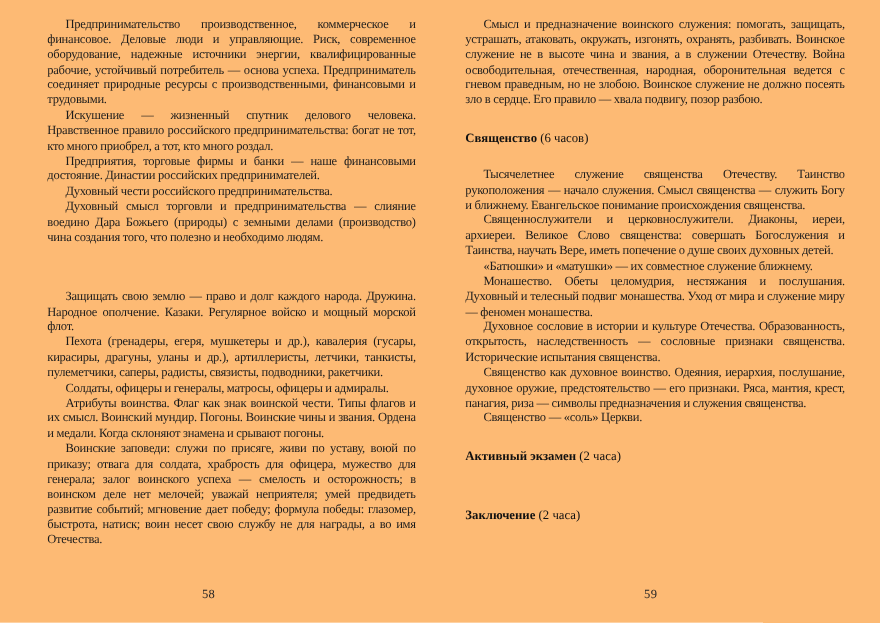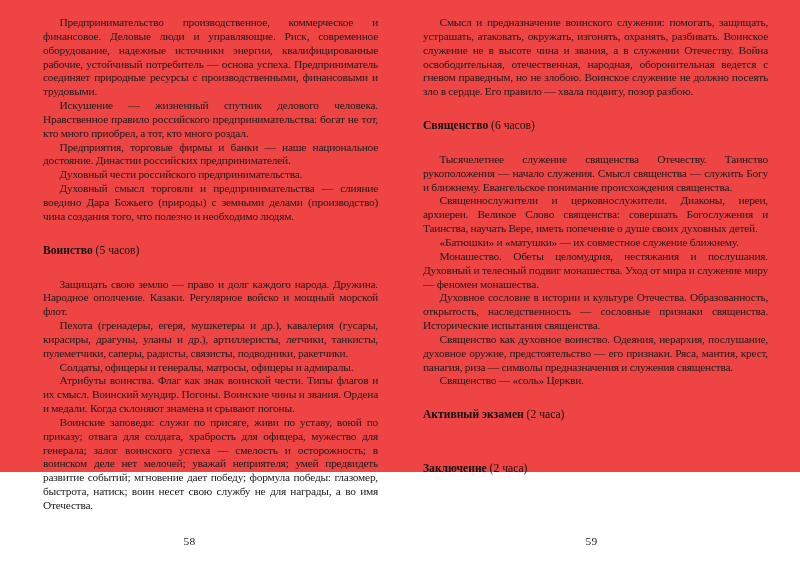--- a/index.html
+++ b/index.html
@@ -12,22 +12,22 @@
     width: 800px;
     height: 566px;
     overflow: hidden;
     font-family: "Liberation Serif", "DejaVu Serif", serif;
     color: #1a1a1a;
   }
 
   #spread {
     position: relative;
     width: 800px;
-    height: 472px;
-    background: #ef4444;
+    height: 566px;
+    background: #fdba74;
     display: flex;
     flex-direction: row;
   }
 
   .page {
     position: relative;
     height: 566px;
     box-sizing: border-box;
   }
   .page-left  { width: 400px; padding: 16px 22px 0 43px; }
@@ -87,25 +87,24 @@
 </style>
 </head>
 <body>
 
 <div id="spread">
 
   <div class="page page-left">
     <div class="textblock">
         <p class="para">Предпринимательство производственное, коммерческое и финансовое. Деловые люди и управляющие. Риск, современное оборудование, надежные источники энергии, квалифицированные рабочие, устойчивый потребитель — основа успеха. Предприниматель соединяет природные ресурсы с производственными, финансовыми и трудовыми.</p>
         <p class="para">Искушение — жизненный спутник делового человека. Нравственное правило российского предпринимательства: богат не тот, кто много приобрел, а тот, кто много роздал.</p>
-        <p class="para">Предприятия, торговые фирмы и банки — наше национальное достояние. Династии российских предпринимателей.</p>
+        <p class="para">Предприятия, торговые фирмы и банки — наше финансовыми достояние. Династии российских предпринимателей.</p>
         <p class="para">Духовный чести российского предпринимательства.</p>
         <p class="para">Духовный смысл торговли и предпринимательства — слияние воедино Дара Божьего (природы) с земными делами (производство) чина создания того, что полезно и необходимо людям.</p>
         <div class="gap-before"></div>
-        <h2 class="section-heading"><span class="ttl">Воинство</span><span class="hrs"> (5 часов)</span></h2>
         <div class="gap-after"></div>
         <p class="para">Защищать свою землю — право и долг каждого народа. Дружина. Народное ополчение. Казаки. Регулярное войско и мощный морской флот.</p>
         <p class="para">Пехота (гренадеры, егеря, мушкетеры и др.), кавалерия (гусары, кирасиры, драгуны, уланы и др.), артиллеристы, летчики, танкисты, пулеметчики, саперы, радисты, связисты, подводники, ракетчики.</p>
         <p class="para">Солдаты, офицеры и генералы, матросы, офицеры и адмиралы.</p>
         <p class="para">Атрибуты воинства. Флаг как знак воинской чести. Типы флагов и их смысл. Воинский мундир. Погоны. Воинские чины и звания. Ордена и медали. Когда склоняют знамена и срывают погоны.</p>
         <p class="para">Воинские заповеди: служи по присяге, живи по уставу, воюй по приказу; отвага для солдата, храбрость для офицера, мужество для генерала; залог воинского успеха — смелость и осторожность; в воинском деле нет мелочей; уважай неприятеля; умей предвидеть развитие событий; мгновение дает победу; формула победы: глазомер, быстрота, натиск; воин несет свою службу не для награды, а во имя Отечества.</p>
       </div>
     <div class="page-number">58</div>
   </div>
 

